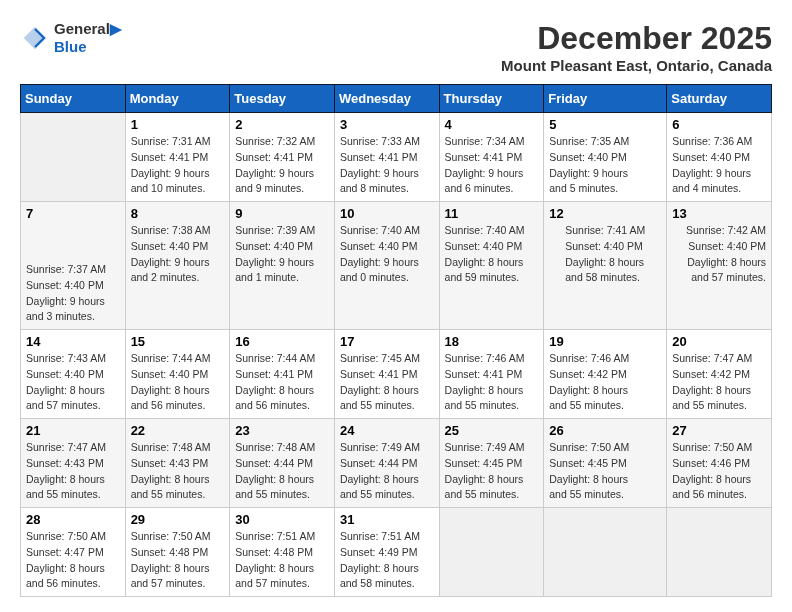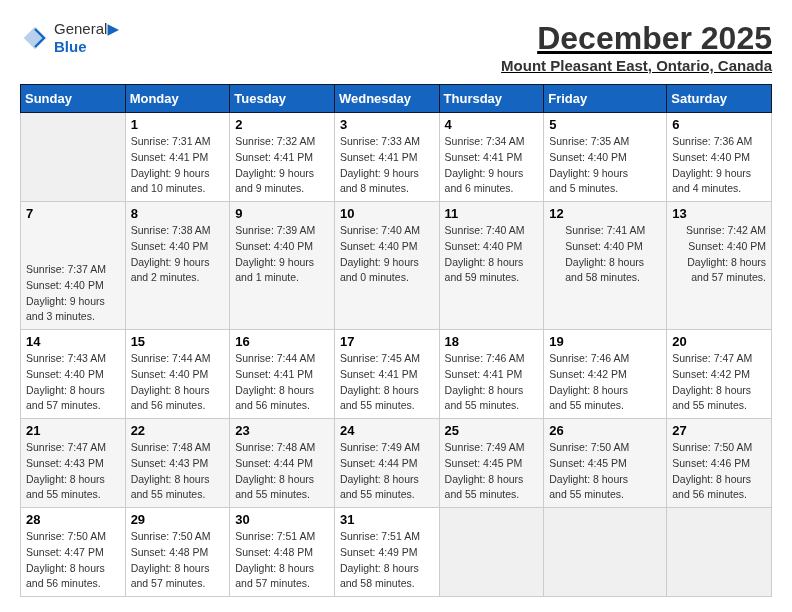--- a/index.html
+++ b/index.html
@@ -20,21 +20,20 @@
       display: flex;
       align-items: center;
       gap: 4px;
     }
     .logo-icon {
       width: 30px;
       height: 30px;
     }
     .title-area {
       text-align: right;
-      text-decoration: underline;
     }
     .main-title {
       font-size: 32px;
       font-weight: bold;
       color: #333;
     }
     .subtitle {
       font-size: 15px;
       color: #333;
       font-weight: bold;
@@ -88,21 +87,21 @@
 </head>
 <body>
 
 <div class="header-area">
   <div class="logo">
     <svg class="logo-icon" viewBox="0 0 40 40">
       <path d="M20 5 L35 20 L20 35 L5 20 Z" fill="#1565c0" opacity="0.3"></path>
       <path d="M20 8 L32 20 L20 32" fill="none" stroke="#1565c0" stroke-width="3"></path>
     </svg>
     <div>
-      <div style="font-size:15px;font-weight:normal;color:#333;">General<span style="color:#1565c0;">▶</span></div>
+      <div style="font-size:15px;font-weight:bold;color:#333;">General<span style="color:#1565c0;">▶</span></div>
       <div style="font-size:15px;font-weight:bold;color:#1565c0;">Blue</div>
     </div>
   </div>
   <div class="title-area">
     <div class="main-title">December 2025</div>
     <div class="subtitle">Mount Pleasant East, Ontario, Canada</div>
   </div>
 </div>
 
 <table>

